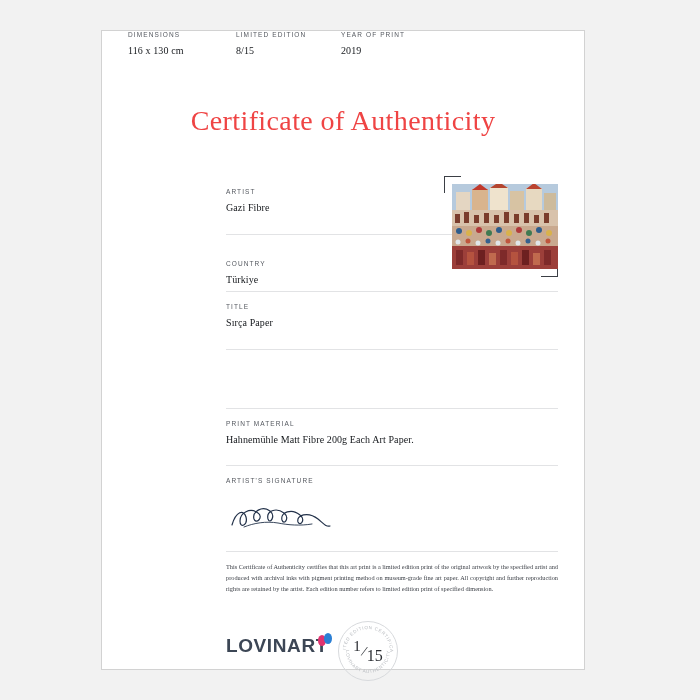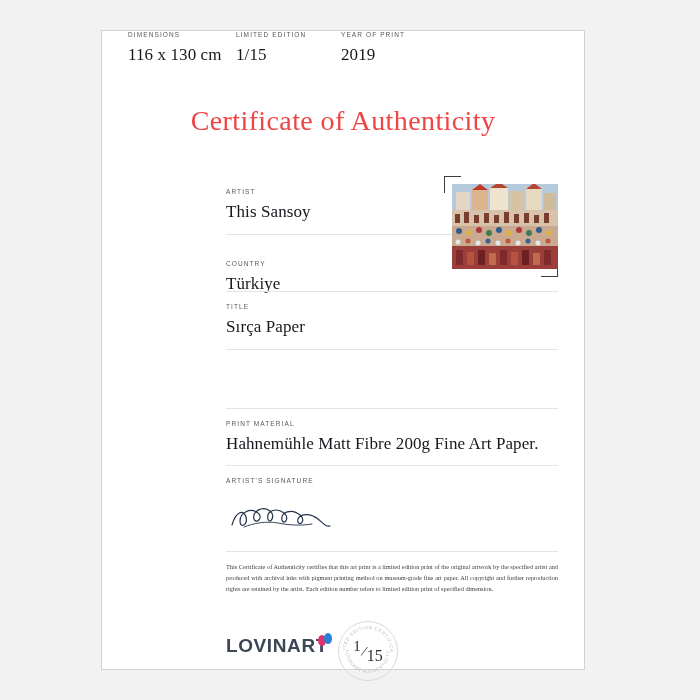--- a/index.html
+++ b/index.html
@@ -51,21 +51,21 @@
   .field-label {
     font-family: "Liberation Sans", sans-serif;
     font-size: 6.5px;
     letter-spacing: 1.1px;
     color: #54585f;
     text-transform: uppercase;
     margin-bottom: 7px;
   }
   .field-value {
     font-family: "Liberation Serif", serif;
-    font-size: 17px;
+    font-size: 10px;
     color: #15181c;
     letter-spacing: 0.1px;
   }
 
   .block {
     position: absolute;
     left: 98px;
   }
   .rule {
     position: absolute;
@@ -203,21 +203,21 @@
 <body>
 
 <div id="page">
   <div class="certificate">
     <div class="inner">
 
       <div class="cert-title">Certificate of Authenticity</div>
 
       <div class="block" id="f-artist">
         <div class="field-label">ARTIST</div>
-        <div class="field-value">This Sansoy</div>
+        <div class="field-value">Gazi Fibre</div>
       </div>
       <div class="rule" id="r-artist"></div>
 
       <div class="block" id="f-country">
         <div class="field-label">COUNTRY</div>
         <div class="field-value">Türkiye</div>
       </div>
       <div class="rule" id="r-country"></div>
 
       <div class="block" id="f-title">
@@ -226,32 +226,32 @@
       </div>
       <div class="rule" id="r-title"></div>
 
       <div id="row-trio">
         <div class="col-dim">
           <div class="field-label">DIMENSIONS</div>
           <div class="field-value">116 x 130 cm</div>
         </div>
         <div class="col-led">
           <div class="field-label">LIMITED EDITION</div>
-          <div class="field-value">1/15</div>
+          <div class="field-value">8/15</div>
         </div>
         <div class="col-yop">
           <div class="field-label">YEAR OF PRINT</div>
           <div class="field-value">2019</div>
         </div>
       </div>
       <div class="rule" id="r-trio"></div>
 
       <div class="block" id="f-mat">
         <div class="field-label">PRINT MATERIAL</div>
-        <div class="field-value">Hahnemühle Matt Fibre 200g Fine Art Paper.</div>
+        <div class="field-value">Hahnemühle Matt Fibre 200g Each Art Paper.</div>
       </div>
       <div class="rule" id="r-mat"></div>
 
       <div class="block" id="f-sig">
         <div class="field-label">ARTIST'S SIGNATURE</div>
       </div>
       <div class="sig">
         <svg width="110" height="36" viewBox="0 0 110 36">
           <path d="M6 26 C10 12, 18 10, 20 18 C22 26, 14 30, 14 22 C14 14, 24 8, 32 14 C38 18, 30 26, 28 20 C26 13, 36 6, 44 12 C50 17, 44 26, 42 20 C40 12, 50 8, 58 14 C64 19, 58 27, 56 21 C54 13, 66 9, 74 16 C80 21, 74 28, 72 23 C70 16, 82 12, 92 20 C98 25, 100 28, 104 27" fill="none" stroke="#23324a" stroke-width="1.2" stroke-linecap="round"></path>
           <path d="M18 28 C28 24, 40 22, 52 24 C62 26, 74 27, 86 25" fill="none" stroke="#23324a" stroke-width="0.9" stroke-linecap="round"></path>

